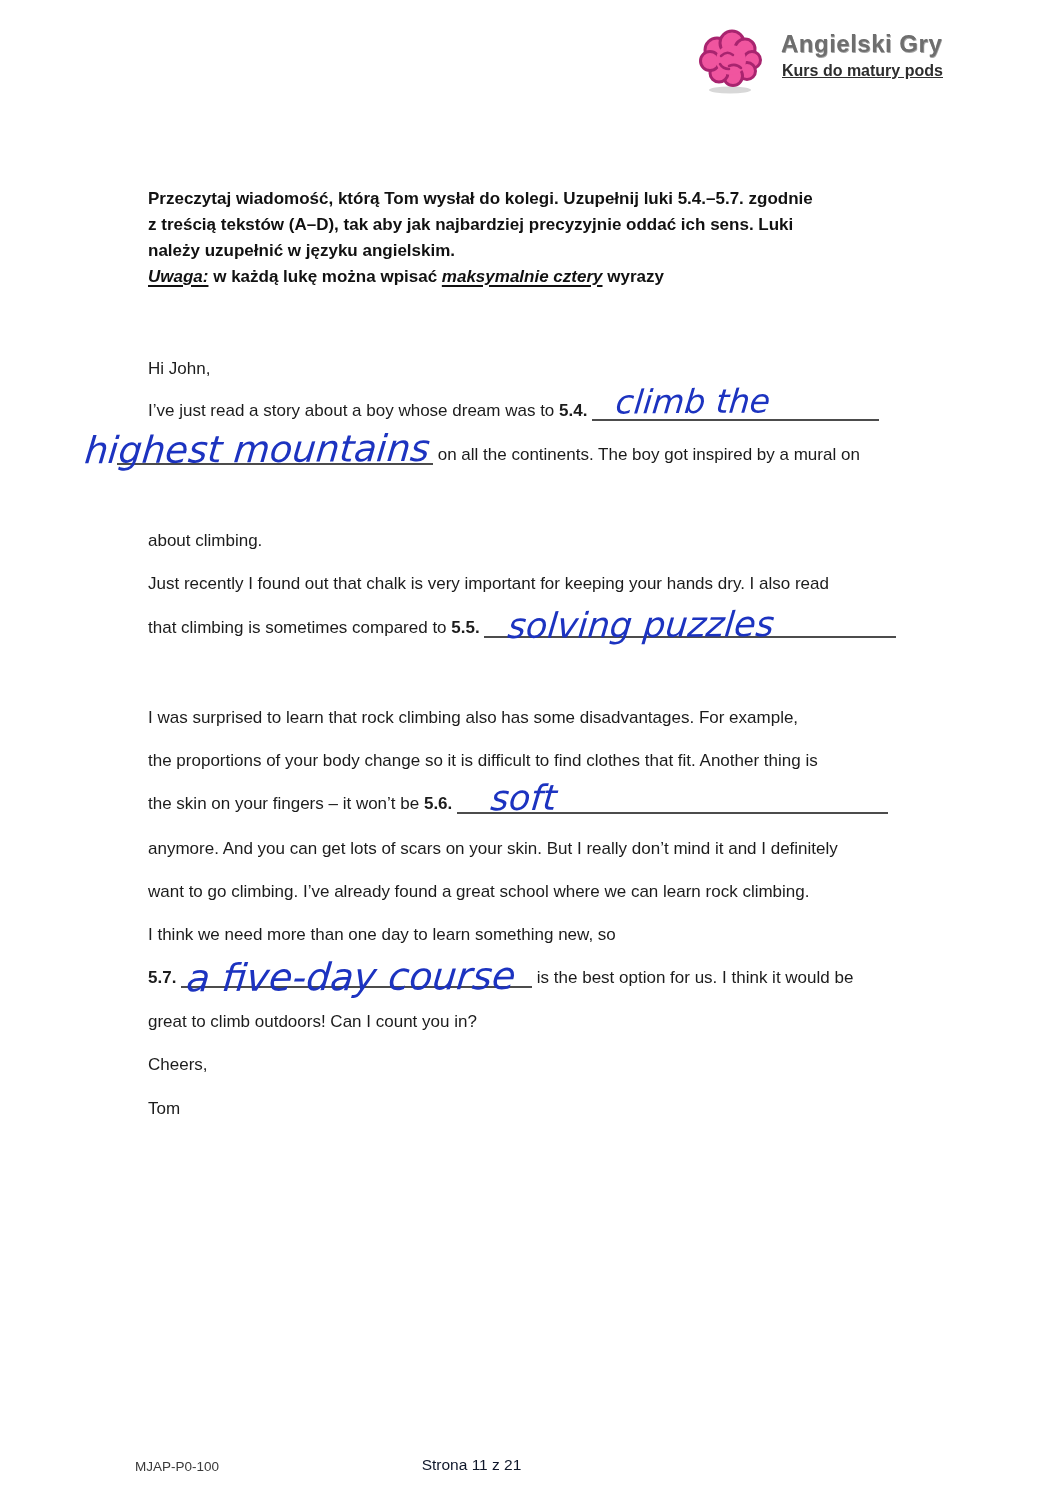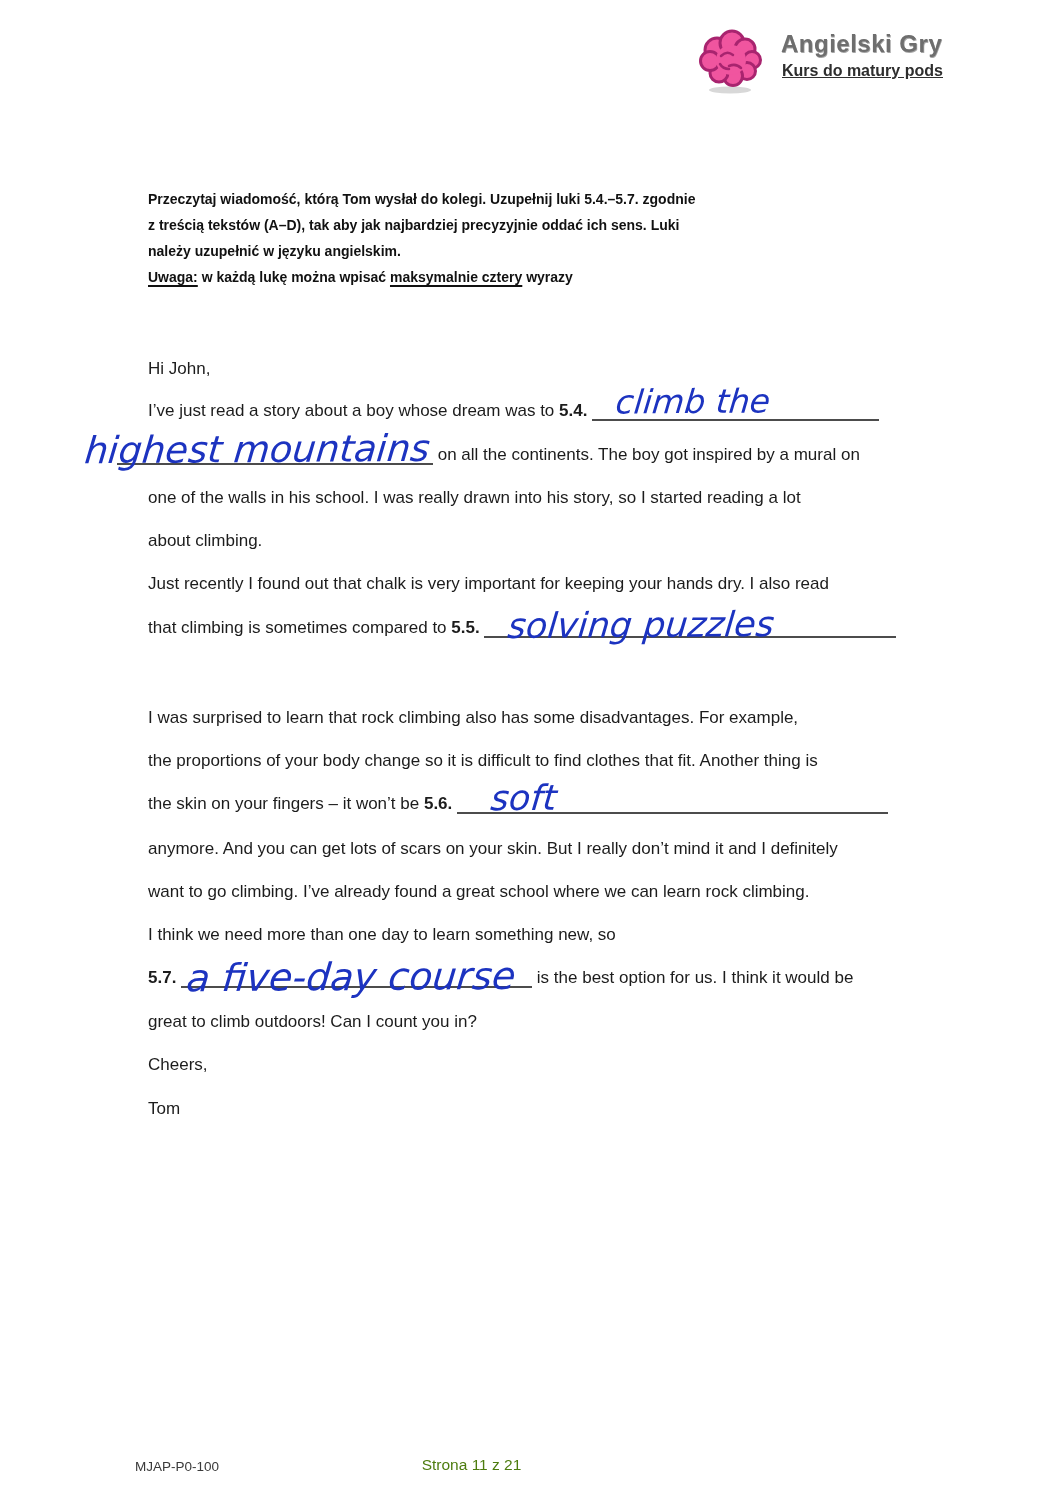--- a/index.html
+++ b/index.html
@@ -11,40 +11,40 @@
   .logo{left:693px;top:24px;width:330px;height:78px;}
   .logo-title{left:88px;top:6px;font-weight:bold;font-size:24px;letter-spacing:.5px;
               color:var(--logo-title);text-shadow:.6px .6px 0 #a5a5a5;white-space:nowrap;}
   .logo-sub{left:89px;top:38px;font-weight:bold;font-size:16px;color:var(--logo-subtitle);white-space:nowrap;text-decoration:underline;}
   .brain-shadow{fill:#d8d8d8;}
   .brain-bumps circle{fill:var(--brain);stroke:var(--brain-outline);stroke-width:3;}
   .brain-core{fill:var(--brain);}
   .brain-folds path{fill:none;stroke:var(--brain-outline);stroke-width:2.5;stroke-linecap:round;}
 
   
-  .instr{left:148px;top:186px;width:780px;font-size:14px;line-height:26px;font-weight:bold;color:#111;}
-  .uline{text-decoration:underline;text-decoration-thickness:1.5px;text-underline-offset:3px;}
+  .instr{left:148px;top:186px;width:780px;font-size:17px;line-height:26px;font-weight:bold;color:#111;}
+  .uline{text-decoration:underline;text-decoration-thickness:1.5px;text-underline-offset:3px;font-style:italic;}
 
   
   .bline{left:148px;font-size:17px;line-height:24px;white-space:nowrap;color:#1c1c1c;}
   .num{font-weight:bold;margin-top:28px;}
   .gap{display:inline-block;position:relative;height:20px;margin-bottom:-5px;
        border-bottom:2px solid #4c4c4c;vertical-align:baseline;}
   .g54{width:287px;} .g3{width:316px;} .g55{width:412px;} .g56{width:431px;} .g57{width:351px;}
   .hand{position:absolute;font-family:"DejaVu Sans",sans-serif;font-style:italic;
         color:var(--handwriting);white-space:nowrap;transform:skewX(-6deg) rotate(-.4deg);line-height:1;}
   .h54{left:24px;bottom:1px;font-size:33px;}
   .h3{left:-32px;bottom:-5px;font-size:37px;}
   .h55{left:24px;bottom:-7px;font-size:35px;}
   .h56{left:34px;bottom:-4px;font-size:35px;}
   .h57{left:6px;bottom:-10px;font-size:38px;}
 
   
   .footer-code{left:135px;top:1459px;font-size:13.5px;color:#3a3a3a;}
-  .footer-page{left:0;top:1456px;width:100%;text-align:center;font-size:15.5px;color:#4d7c0f;}
+  .footer-page{left:0;top:1456px;width:100%;text-align:center;font-size:15.5px;color:#0f172a;}
 </style>
 </head>
 <body>
 
 <div class="page">
 
   <div class="abs logo">
     <svg width="74" height="70" viewBox="0 0 74 70" class="abs" style="left:0;top:2px">
       <ellipse class="brain-shadow" cx="37" cy="64" rx="21" ry="3.5"></ellipse>
       <g class="brain-bumps">
@@ -74,21 +74,20 @@
     <span>należy uzupełnić w języku angielskim.</span><br>
     <span class="uline">Uwaga:</span><span> w każdą lukę można wpisać </span><span class="uline">maksymalnie cztery</span><span> wyrazy</span>
   </div>
 
   <div class="abs bline" style="top:357px">Hi John,</div>
 
   <div class="abs bline" style="top:399px"><span>I’ve just read a story about a boy whose dream was to </span><span class="num">5.4.</span> <span class="gap g54"><span class="hand h54">climb the</span></span></div>
 
   <div class="abs bline" style="top:443px;left:117px"><span class="gap g3"><span class="hand h3">highest mountains</span></span><span> on all the continents. The boy got inspired by a mural on</span></div>
 
-  <div class="abs bline" style="top:486px">one of the walls in his school. I was really drawn into his story, so  I started reading a lot</div>
   <div class="abs bline" style="top:529px">about climbing.</div>
   <div class="abs bline" style="top:572px">Just recently I found out that chalk is very important for keeping your hands dry. I also read</div>
 
   <div class="abs bline" style="top:616px"><span>that climbing is sometimes compared to </span><span class="num">5.5.</span> <span class="gap g55"><span class="hand h55">solving puzzles</span></span></div>
 
   <div class="abs bline" style="top:706px">I was surprised to learn that rock climbing also has some disadvantages. For example,</div>
   <div class="abs bline" style="top:749px">the proportions of your body change so it is difficult to find clothes that fit. Another thing is</div>
 
   <div class="abs bline" style="top:792px"><span>the skin on your fingers – it won’t be </span><span class="num">5.6.</span> <span class="gap g56"><span class="hand h56">soft</span></span></div>
 

